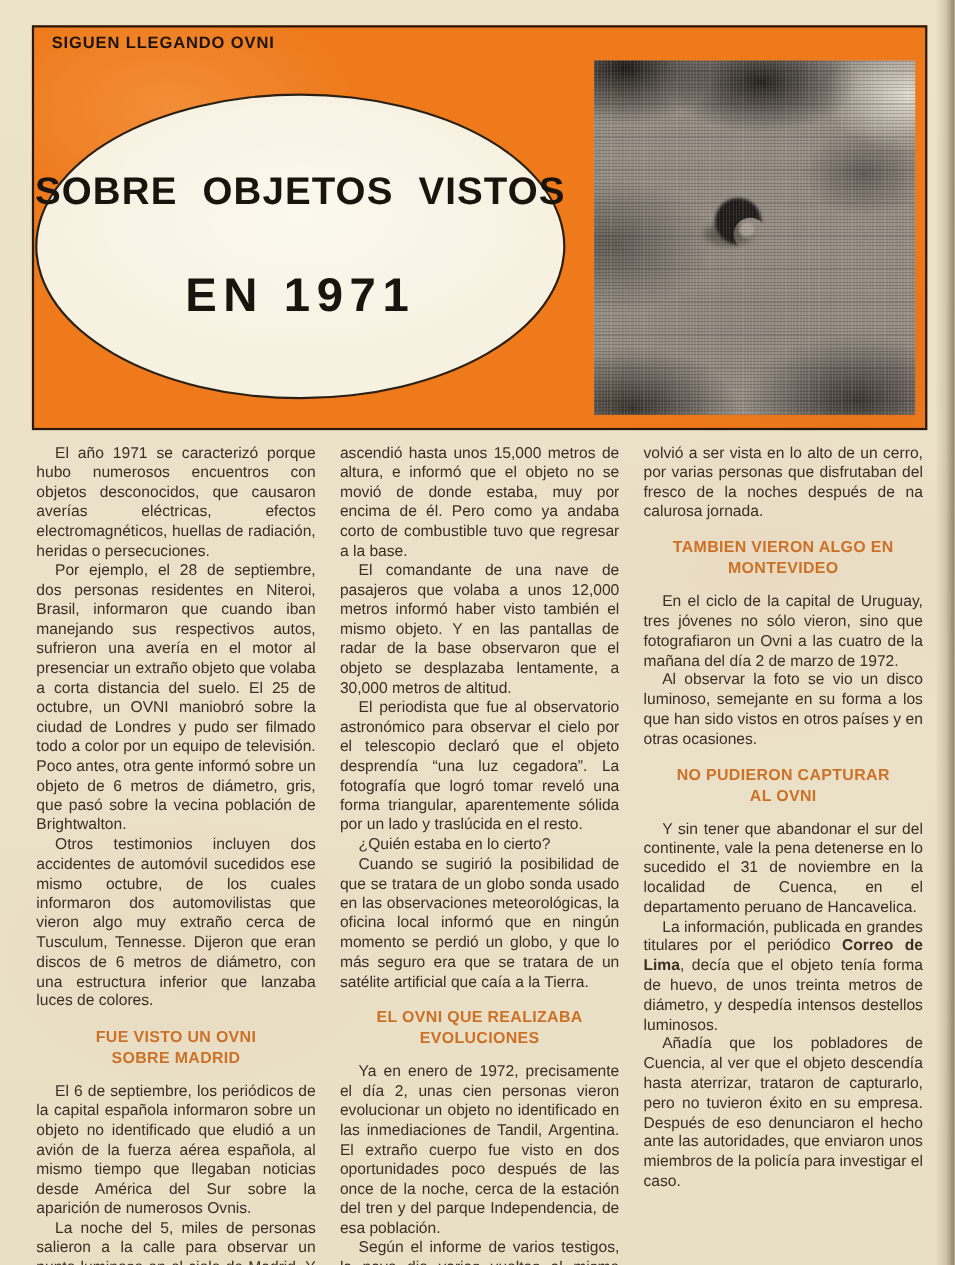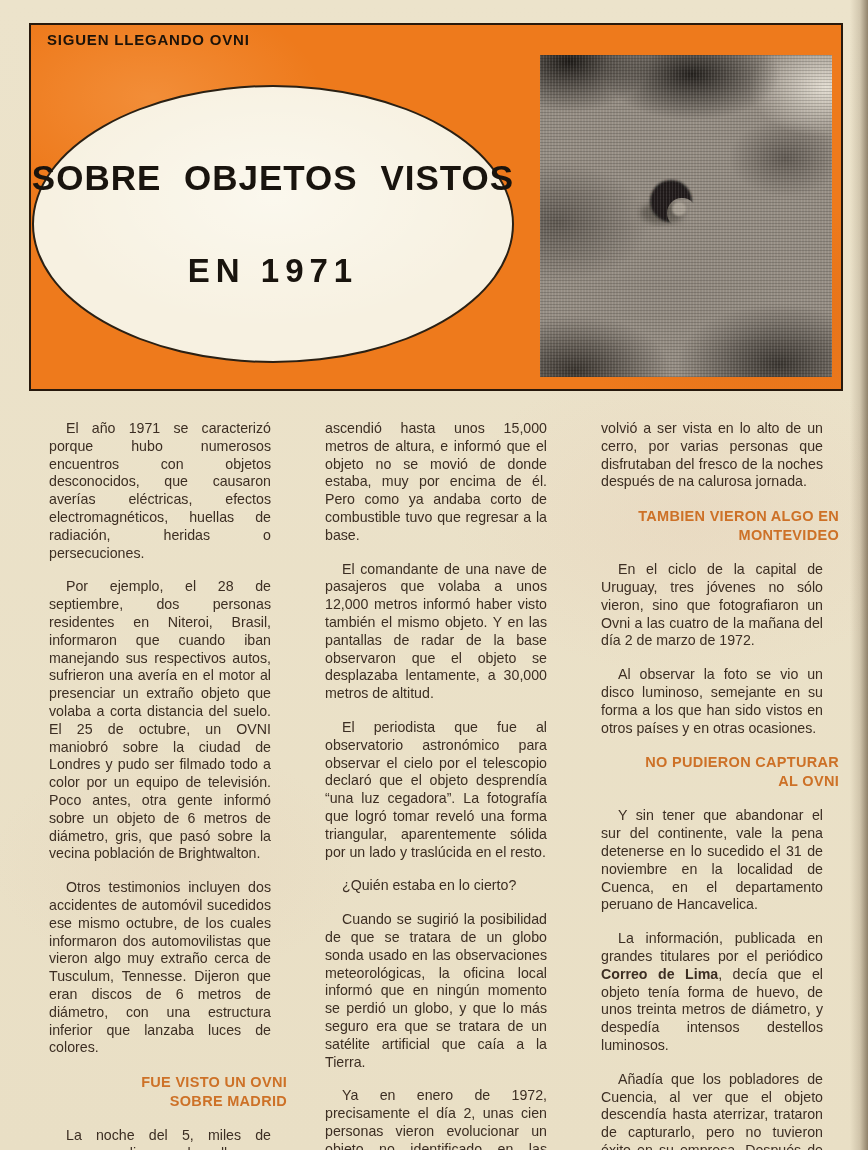--- a/index.html
+++ b/index.html
@@ -34,21 +34,21 @@
   .title-ellipse{
     position:absolute;left:1px;top:60px;width:482px;height:278px;
     box-sizing:border-box;border:2px solid #2a2014;border-radius:50%;
     background:#f7f1e1;
     background-image:radial-gradient(ellipse 60% 60% at 50% 40%, rgba(255,255,250,0.5), transparent 80%);
     display:flex;flex-direction:column;align-items:center;justify-content:space-evenly;
     padding:16px 0;color:#19140e;
   }
   .title-l1{font-size:33px;font-weight:bold;letter-spacing:8px;}
   .title-l2{font-size:35px;font-weight:bold;letter-spacing:1px;word-spacing:12px;white-space:nowrap;text-align:center;}
-  .title-l3{font-size:33px;font-weight:bold;letter-spacing:6px;}
+  .title-l3{font-size:43px;font-weight:bold;letter-spacing:6px;}
   
   .photo{
     position:absolute;left:509px;top:30px;width:292px;height:322px;
     background-color:#958d83;
     background-image:
       radial-gradient(ellipse 38% 22% at 10% 2%, rgba(24,21,18,0.95), rgba(24,21,18,0) 72%),
       radial-gradient(ellipse 42% 20% at 52% 6%, rgba(28,25,22,0.92), rgba(28,25,22,0) 72%),
       radial-gradient(ellipse 34% 20% at 98% 10%, rgba(236,230,218,0.9), rgba(236,230,218,0) 78%),
       radial-gradient(ellipse 26% 16% at 84% 32%, rgba(58,52,47,0.55), transparent 75%),
       radial-gradient(ellipse 40% 24% at 6% 52%, rgba(52,47,42,0.55), transparent 78%),
@@ -63,24 +63,24 @@
       repeating-linear-gradient(90deg, rgba(255,255,255,0.10) 0 1px, transparent 1px 3px);
   }
   .ovni-svg{position:absolute;left:96px;top:118px;}
   
   .columns{
     position:absolute;left:33px;top:404px;width:806px;
     display:grid;grid-template-columns:1fr 1fr 1fr;column-gap:22px;
     font-size:14.2px;line-height:17.8px;text-align:justify;
     color:#3c2e23;
   }
-  .columns p{margin:16px;text-indent:17px;}
+  .columns p{margin:0;text-indent:17px;}
   .columns p.noindent{text-indent:0;}
   .col-heading{
-    font-size:14.5px;line-height:19px;font-weight:bold;text-align:right;
+    font-size:14.5px;line-height:19px;font-weight:bold;text-align:center;
     color:#cd7127;margin:14px 0 12px;white-space:pre-line;letter-spacing:0.3px;
     text-indent:0;
   }
 </style>
 </head>
 <body>
 
 <div class="page">
 
   <div class="header-box">
@@ -113,30 +113,33 @@
   </div>
 
   <div class="columns">
 
     <div class="col">
       <p>El año 1971 se caracterizó porque hubo numerosos encuentros con objetos desconocidos, que causaron averías eléctricas, efectos electromagnéticos, huellas de radiación, heridas o persecuciones.</p>
       <p>Por ejemplo, el 28 de septiembre, dos personas residentes en Niteroi, Brasil, informaron que cuando iban manejando sus respectivos autos, sufrieron una avería en el motor al presenciar un extraño objeto que volaba a corta distancia del suelo. El 25 de octubre, un OVNI maniobró sobre la ciudad de Londres y pudo ser filmado todo a color por un equipo de televisión. Poco antes, otra gente informó sobre un objeto de 6 metros de diámetro, gris, que pasó sobre la vecina población de Brightwalton.</p>
       <p>Otros testimonios incluyen dos accidentes de automóvil sucedidos ese mismo octubre, de los cuales informaron dos automovilistas que vieron algo muy extraño cerca de Tusculum, Tennesse. Dijeron que eran discos de 6 metros de diámetro, con una estructura inferior que lanzaba luces de colores.</p>
       <div class="col-heading">FUE VISTO UN OVNI
 SOBRE MADRID</div>
+      <p>El 6 de septiembre, los periódicos de la capital española informaron sobre un objeto no identificado que eludió a un avión de la fuerza aérea española, al mismo tiempo que llegaban noticias desde América del Sur sobre la aparición de numerosos Ovnis.</p>
       <p>La noche del 5, miles de personas salieron a la calle para observar un punto luminoso en el cielo de Madrid. Y poco después un avión de reacción F-125 recorrió el espacio para averiguar qué era aquello.</p>
 
     </div>
 
     <div class="col">
       <p class="noindent">ascendió hasta unos 15,000 metros de altura, e informó que el objeto no se movió de donde estaba, muy por encima de él. Pero como ya andaba corto de combustible tuvo que regresar a la base.</p>
       <p>El comandante de una nave de pasajeros que volaba a unos 12,000 metros informó haber visto también el mismo objeto. Y en las pantallas de radar de la base observaron que el objeto se desplazaba lentamente, a 30,000 metros de altitud.</p>
       <p>El periodista que fue al observatorio astronómico para observar el cielo por el telescopio declaró que el objeto desprendía “una luz cegadora”. La fotografía que logró tomar reveló una forma triangular, aparentemente sólida por un lado y traslúcida en el resto.</p>
       <p>¿Quién estaba en lo cierto?</p>
       <p>Cuando se sugirió la posibilidad de que se tratara de un globo sonda usado en las observaciones meteorológicas, la oficina local informó que en ningún momento se perdió un globo, y que lo más seguro era que se tratara de un satélite artificial que caía a la Tierra.</p>
+      <div class="col-heading">EL OVNI QUE REALIZABA
+EVOLUCIONES</div>
       <p>Ya en enero de 1972, precisamente el día 2, unas cien personas vieron evolucionar un objeto no identificado en las inmediaciones de Tandil, Argentina. El extraño cuerpo fue visto en dos oportunidades poco después de las once de la noche, cerca de la estación del tren y del parque Independencia, de esa población.</p>
       <p>Según el informe de varios testigos, la nave dio varias vueltas al mismo tiempo que lanzaba destellos rojos, verdes y amarillos, y a continuación desapareció. Veinte minutos más tarde</p>
     </div>
 
     <div class="col">
       <p class="noindent">volvió a ser vista en lo alto de un cerro, por varias personas que disfrutaban del fresco de la noches después de na calurosa jornada.</p>
       <div class="col-heading">TAMBIEN VIERON ALGO EN
 MONTEVIDEO</div>
       <p>En el ciclo de la capital de Uruguay, tres jóvenes no sólo vieron, sino que fotografiaron un Ovni a las cuatro de la mañana del día 2 de marzo de 1972.</p>
       <p>Al observar la foto se vio un disco luminoso, semejante en su forma a los que han sido vistos en otros países y en otras ocasiones.</p>

